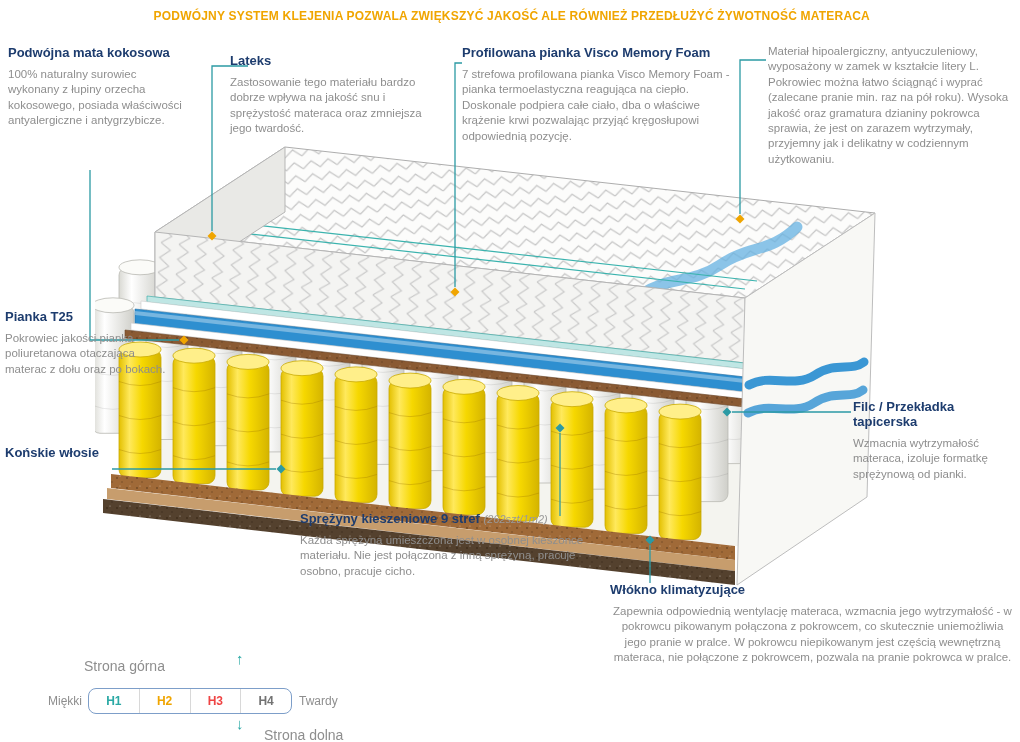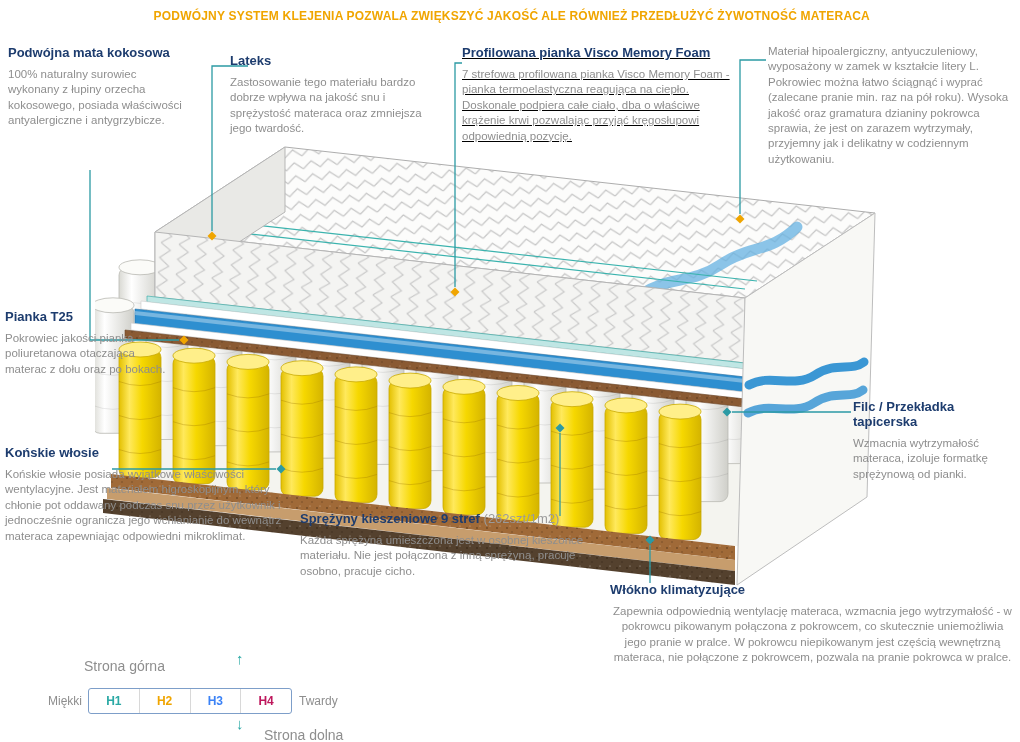--- a/index.html
+++ b/index.html
@@ -4,30 +4,30 @@
 <style>
   html,body{margin:0;padding:0;background:#fff;}
   #page{position:relative;width:1020px;height:742px;overflow:hidden;background:#fff;
         font-family:"Liberation Sans",sans-serif;}
   .banner{position:absolute;left:40px;top:9px;width:830px;text-align:right;
           font-weight:bold;font-size:12px;white-space:nowrap;letter-spacing:.2px;}
   .ann{position:absolute;}
   .ann h3{margin:0 0 6px 0;font-size:13px;font-weight:bold;color:#1d3c6e;line-height:1.15;}
   .ann p{margin:0;font-size:11.5px;line-height:1.34;color:#8e8e8e;}
   .ann.centered p{text-align:center;}
-  .suffix{font-weight:normal;color:#9a9a9a;font-size:13px;}
+  .suffix{font-weight:normal;color:#9a9a9a;font-size:11px;font-style:italic;}
   .mattress-svg{position:absolute;left:95px;top:145px;z-index:1;}
   .connectors-svg{position:absolute;left:0;top:0;z-index:2;pointer-events:none;}
   .ann,.banner,.scale-bit{z-index:3;}
   .scale-bit{position:absolute;}
   .small-gray{font-size:14px;color:#8e8e8e;}
   .side-word{font-size:12px;color:#8e8e8e;}
   .arrow{color:#2ba9a5;font-size:15px;font-weight:bold;line-height:1;}
   .hbox{left:88px;top:688px;width:204px;height:26px;border:1.5px solid #7d9ec9;
-        border-radius:3px;display:flex;background:#fff;box-sizing:border-box;}
+        border-radius:8px;display:flex;background:#fff;box-sizing:border-box;}
   .hcell{flex:1;display:flex;align-items:center;justify-content:center;
          font-size:12px;font-weight:bold;border-right:1px solid #d8d8d8;}
   .hcell:last-child{border-right:none;}
 </style>
 </head>
 <body>
 
 <div id="page">
 
   <div class="banner" style="color: rgb(240, 165, 0);">PODWÓJNY SYSTEM KLEJENIA POZWALA ZWIĘKSZYĆ JAKOŚĆ ALE RÓWNIEŻ PRZEDŁUŻYĆ ŻYWOTNOŚĆ MATERACA</div>
@@ -173,42 +173,41 @@
   <section class="ann" style="left:8px;top:46px;width:180px;">
     <h3>Podwójna mata kokosowa</h3>
     <p>100% naturalny surowiec wykonany z łupiny orzecha kokosowego, posiada właściwości antyalergiczne i antygrzybicze.</p>
   </section>
 
   <section class="ann" style="left:230px;top:54px;width:205px;">
     <h3>Lateks</h3>
     <p>Zastosowanie tego materiału bardzo dobrze wpływa na jakość snu i sprężystość materaca oraz zmniejsza jego twardość.</p>
   </section>
 
-  <section class="ann" style="left:462px;top:46px;width:280px;text-decoration:underline;">
+  <section class="ann" style="left:462px;top:46px;width:280px;">
     <h3>Profilowana pianka Visco Memory Foam</h3>
     <p>7 strefowa profilowana pianka Visco Memory Foam - pianka termoelastyczna reagująca na ciepło. Doskonale podpiera całe ciało, dba o właściwe krążenie krwi pozwalając przyjąć kręgosłupowi odpowiednią pozycję.</p>
   </section>
 
   <section class="ann" style="left:768px;top:44px;width:245px;">
     <p>Materiał hipoalergiczny, antyuczuleniowy, wyposażony w zamek w kształcie litery L. Pokrowiec można łatwo ściągnąć i wyprać (zalecane pranie min. raz na pół roku). Wysoka jakość oraz gramatura dzianiny pokrowca sprawia, że jest on zarazem wytrzymały, przyjemny jak i delikatny w codziennym użytkowaniu.</p>
   </section>
 
   <section class="ann" style="left:5px;top:310px;width:165px;">
     <h3>Pianka T25</h3>
     <p>Pokrowiec jakości pianka poliuretanowa otaczająca materac z dołu oraz po bokach.</p>
   </section>
 
   <section class="ann" style="left:853px;top:400px;width:162px;">
     <h3>Filc / Przekładka tapicerska</h3>
     <p>Wzmacnia wytrzymałość materaca, izoluje formatkę sprężynową od pianki.</p>
   </section>
 
   <section class="ann" style="left:5px;top:446px;width:290px;">
     <h3>Końskie włosie</h3>
-    <p>Końskie włosie posiada wyjątkowe właściwości wentylacyjne. Jest materiałem higroskopijnym, który chłonie pot oddawany podczas snu przez użytkownik i jednocześnie ogranicza jego wchłanianie do wewnątrz materaca zapewniając odpowiedni mikroklimat.</p>
   </section>
 
   <section class="ann" style="left:300px;top:512px;width:295px;">
     <h3>
       <span>Sprężyny kieszeniowe 9 stref</span>
       <span class="suffix">(262szt/1m2)</span>
     </h3>
     <p>Każda sprężyna umieszczona jest w osobnej kieszonce materiału. Nie jest połączona z inną sprężyną, pracuje osobno, pracuje cicho.</p>
   </section>
 
@@ -218,22 +217,22 @@
   </section>
 
   <div class="scale-bit small-gray" style="left:84px;top:658px;">Strona górna</div>
   <div class="scale-bit arrow" style="left:236px;top:651px;">↑</div>
 
   <div class="scale-bit side-word" style="left:48px;top:694px;">Miękki</div>
 
   <div class="scale-bit hbox">
     <div class="hcell" style="color: rgb(43, 169, 165);">H1</div>
     <div class="hcell" style="color: rgb(240, 165, 0);">H2</div>
-    <div class="hcell" style="color: #3b82f6;">H3</div>
-    <div class="hcell" style="color: #be185d;">H4</div>
+    <div class="hcell" style="color: #ef4444;">H3</div>
+    <div class="hcell" style="color: #737373;">H4</div>
   </div>
 
   <div class="scale-bit side-word" style="left:299px;top:694px;">Twardy</div>
 
   <div class="scale-bit arrow" style="left:236px;top:716px;">↓</div>
   <div class="scale-bit small-gray" style="left:264px;top:727px;">Strona dolna</div>
 
 </div>
 
 </body></html>

